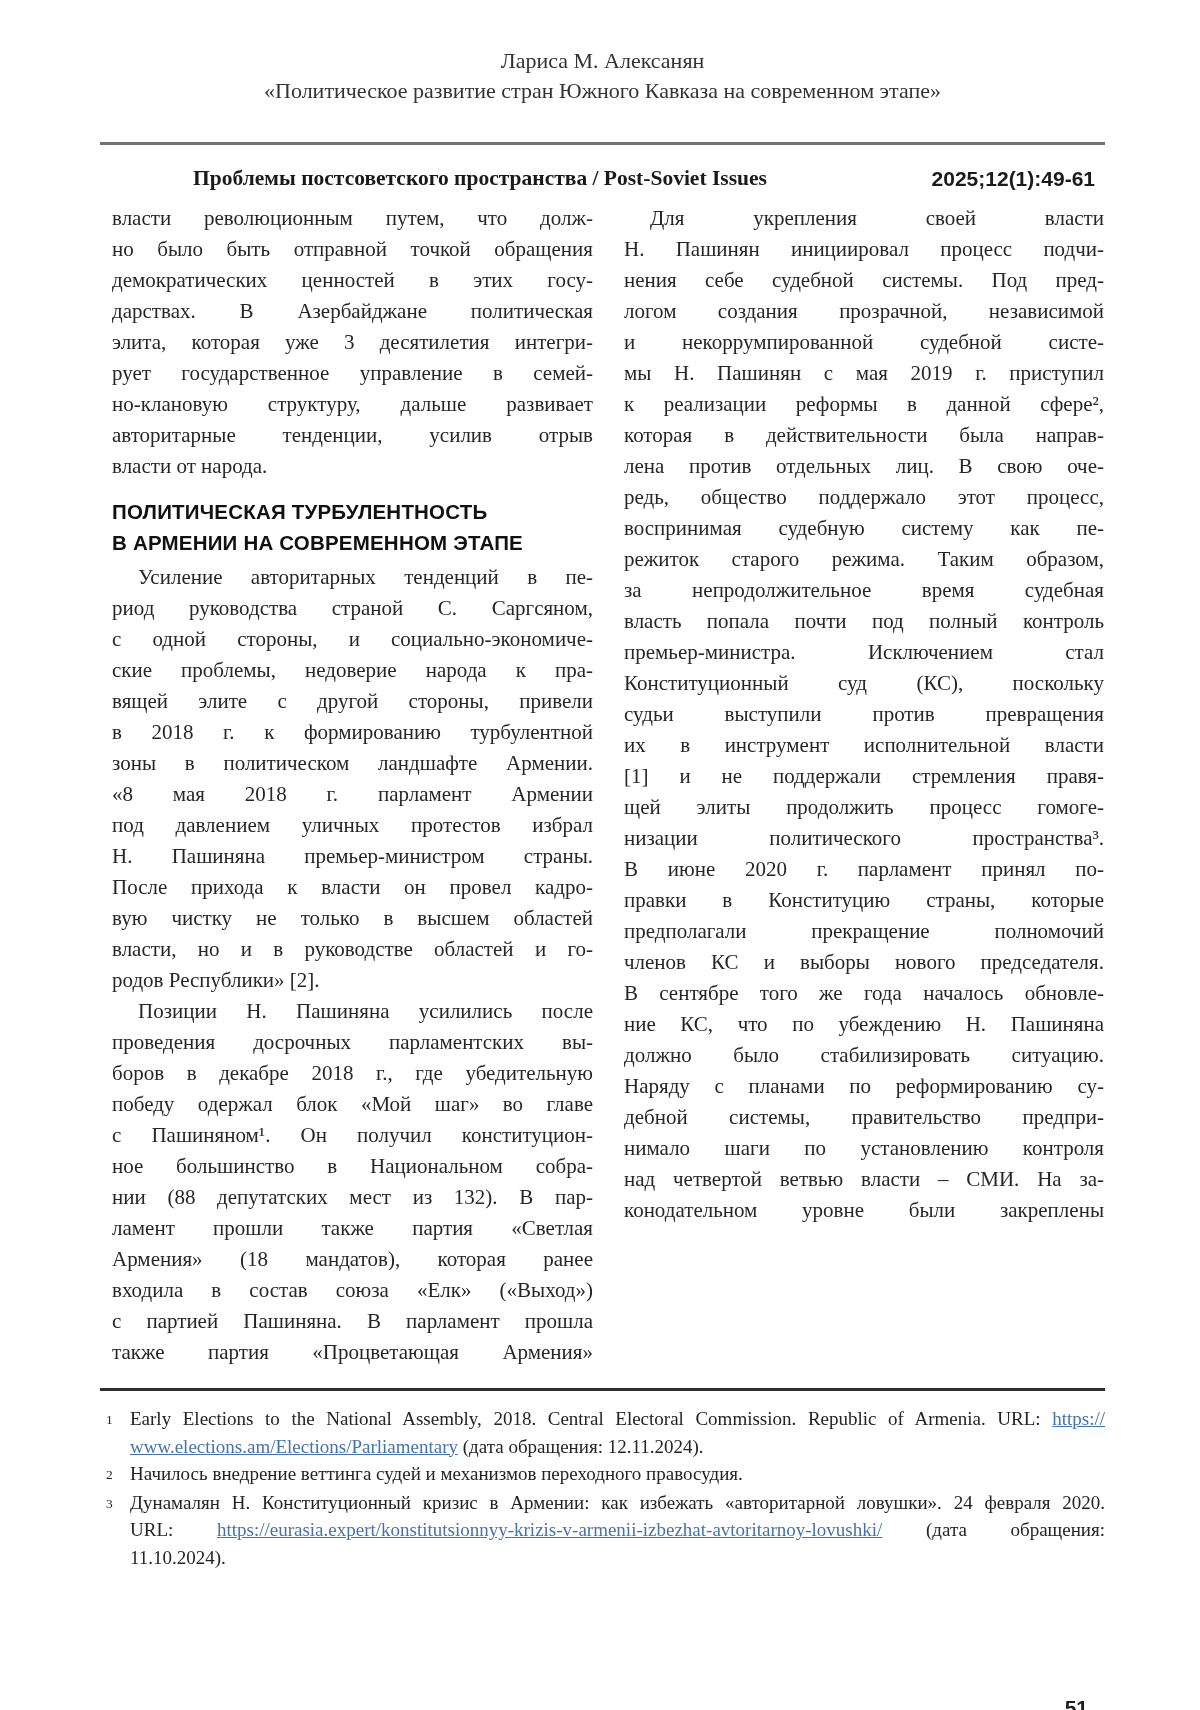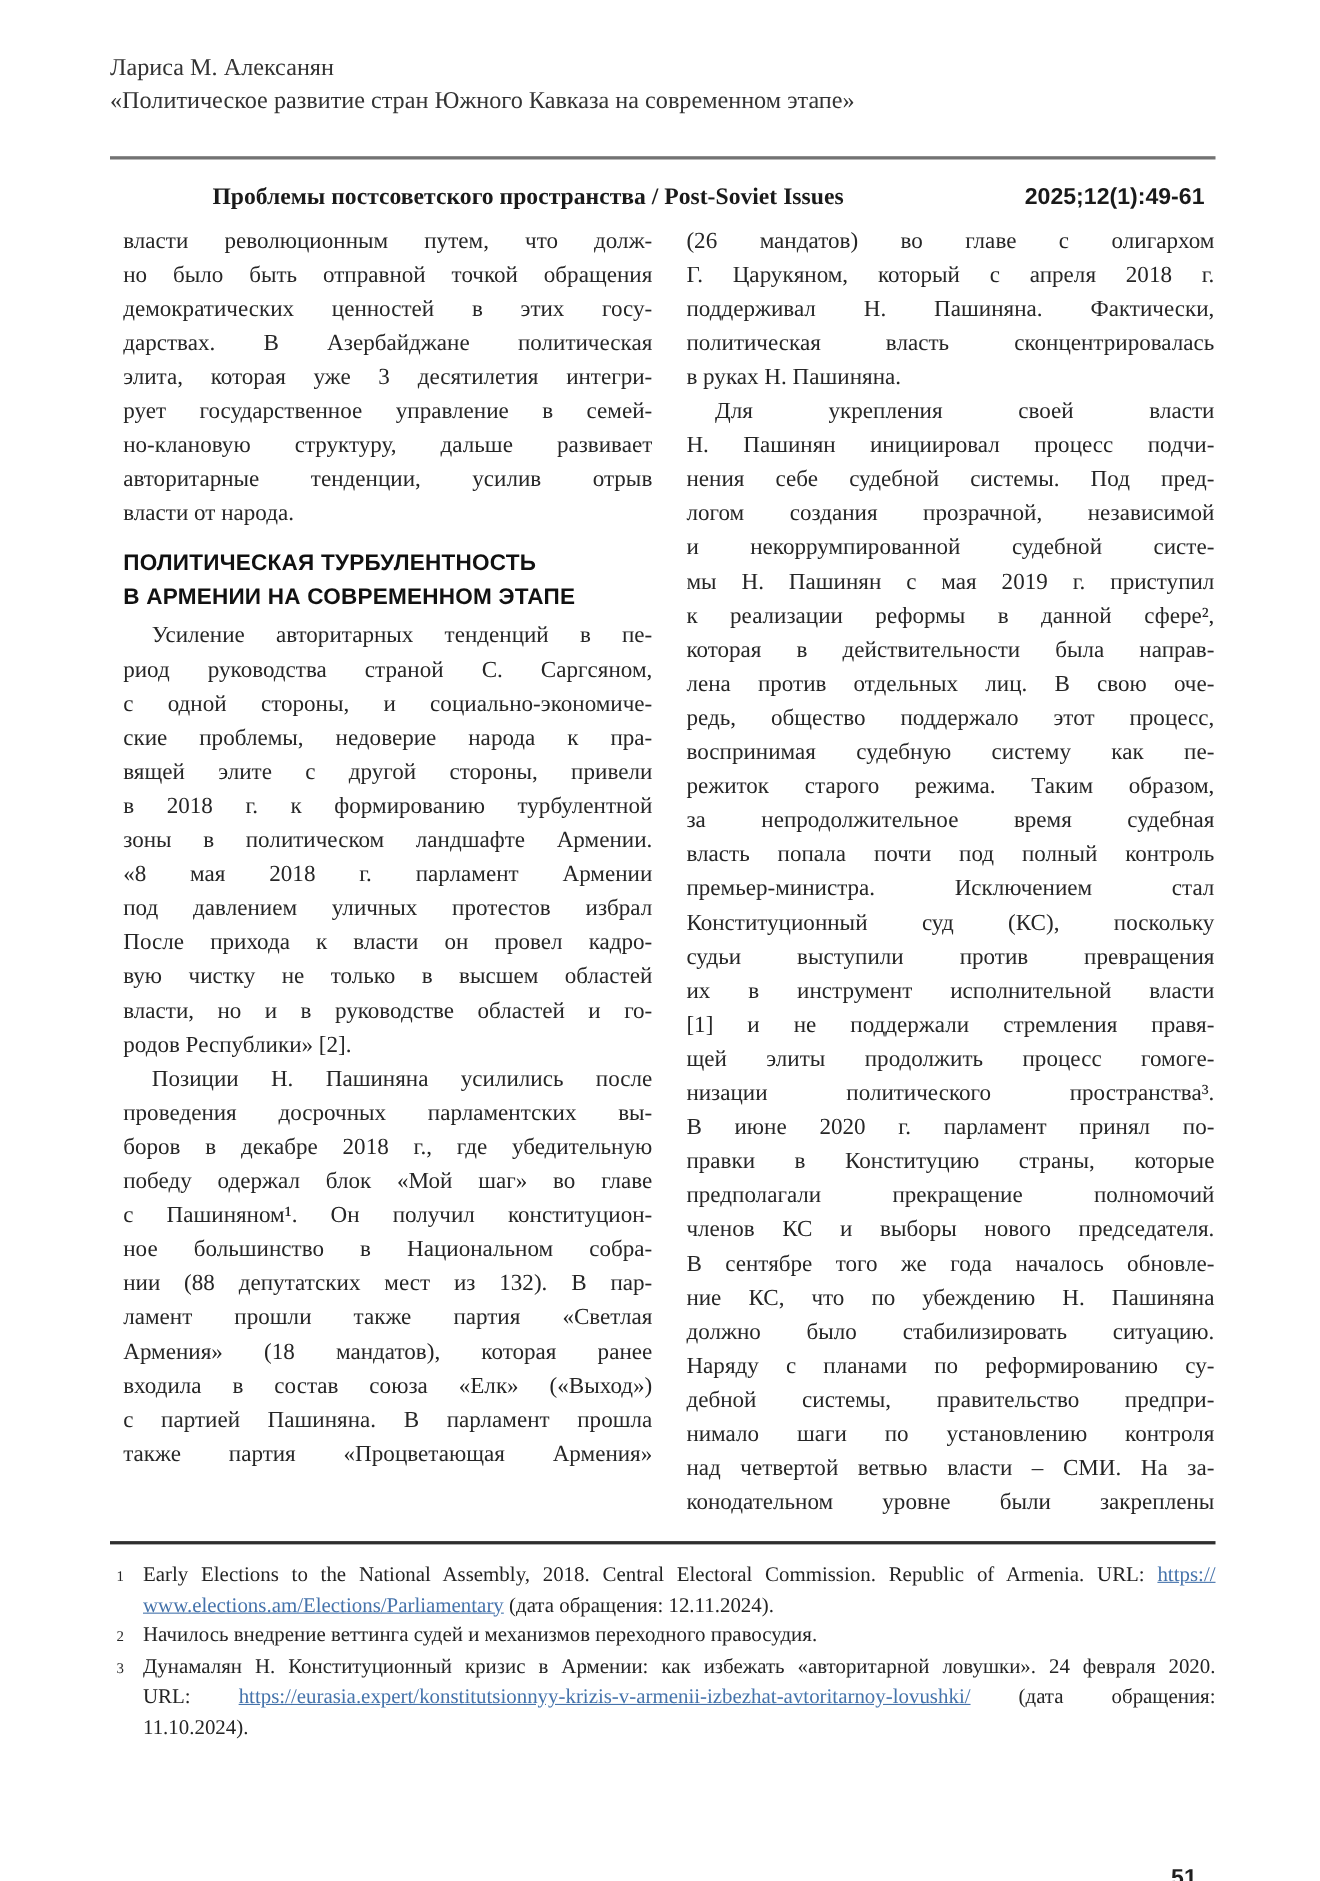--- a/index.html
+++ b/index.html
@@ -3,21 +3,21 @@
 <meta charset="utf-8">
 <style>
   html,body{margin:0;padding:0;}
   body{
     width:1200px;height:1710px;background:#ffffff;position:relative;
     font-family:"Liberation Serif", serif;color:#262626;
     -webkit-font-smoothing:antialiased;
   }
   .content{margin-left:100px;width:1005px;}
   
-  .author-block{margin-top:46px;text-align:left;font-size:22px;line-height:30px;color:#333;}
+  .author-block{margin-top:46px;text-align:center;font-size:22px;line-height:30px;color:#333;}
   .journal-bar{margin-top:36px;border-top:3px solid #737373;display:flex;align-items:flex-end;height:46px;}
   .jb-left{width:760px;display:flex;align-items:center;justify-content:center;
     font-weight:bold;font-size:21.5px;color:#1a1a1a;}
   .jb-div{width:2px;background:#2e2e2e;}
   .jb-right{flex:1;display:flex;align-items:center;justify-content:flex-end;padding-right:10px;
     font-family:"Liberation Sans", sans-serif;font-weight:bold;font-size:21px;color:#1a1a1a;}
   
   .columns{display:flex;margin-top:12px;}
   .col{font-size:21px;line-height:31px;}
   .col-left{width:481px;margin-left:12px;}
@@ -75,20 +75,21 @@
         <div class="para">
           <div class="ln j ind">Усиление авторитарных тенденций в пе-</div>
           <div class="ln j">риод руководства страной С. Саргсяном,</div>
           <div class="ln j">с одной стороны, и социально-экономиче-</div>
           <div class="ln j">ские проблемы, недоверие народа к пра-</div>
           <div class="ln j">вящей элите с другой стороны, привели</div>
           <div class="ln j">в 2018 г. к формированию турбулентной</div>
           <div class="ln j">зоны в политическом ландшафте Армении.</div>
           <div class="ln j">«8 мая 2018 г. парламент Армении</div>
           <div class="ln j">под давлением уличных протестов избрал</div>
+          <div class="ln j">Н. Пашиняна премьер-министром страны.</div>
           <div class="ln j">После прихода к власти он провел кадро-</div>
           <div class="ln j">вую чистку не только в высшем областей</div>
           <div class="ln j">власти, но и в руководстве областей и го-</div>
           <div class="ln">родов Республики» [2].</div>
         </div>
         <div class="para">
           <div class="ln j ind">Позиции Н. Пашиняна усилились после</div>
           <div class="ln j">проведения досрочных парламентских вы-</div>
           <div class="ln j">боров в декабре 2018 г., где убедительную</div>
           <div class="ln j">победу одержал блок «Мой шаг» во главе</div>
@@ -96,27 +97,20 @@
           <div class="ln j">ное большинство в Национальном собра-</div>
           <div class="ln j">нии (88 депутатских мест из 132). В пар-</div>
           <div class="ln j">ламент прошли также партия «Светлая</div>
           <div class="ln j">Армения» (18 мандатов), которая ранее</div>
           <div class="ln j">входила в состав союза «Елк» («Выход»)</div>
           <div class="ln j">с партией Пашиняна. В парламент прошла</div>
           <div class="ln j">также партия «Процветающая Армения»</div>
         </div>
       </div>
     <div class="col col-right">
-        <div class="para">
-          <div class="ln j">(26 мандатов) во главе с олигархом</div>
-          <div class="ln j">Г. Царукяном, который с апреля 2018 г.</div>
-          <div class="ln j">поддерживал Н. Пашиняна. Фактически,</div>
-          <div class="ln j">политическая власть сконцентрировалась</div>
-          <div class="ln">в руках Н. Пашиняна.</div>
-        </div>
         <div class="para">
           <div class="ln j ind">Для укрепления своей власти</div>
           <div class="ln j">Н. Пашинян инициировал процесс подчи-</div>
           <div class="ln j">нения себе судебной системы. Под пред-</div>
           <div class="ln j">логом создания прозрачной, независимой</div>
           <div class="ln j">и некоррумпированной судебной систе-</div>
           <div class="ln j">мы Н. Пашинян с мая 2019 г. приступил</div>
           <div class="ln j">к реализации реформы в данной сфере²,</div>
           <div class="ln j">которая в действительности была направ-</div>
           <div class="ln j">лена против отдельных лиц. В свою оче-</div>

